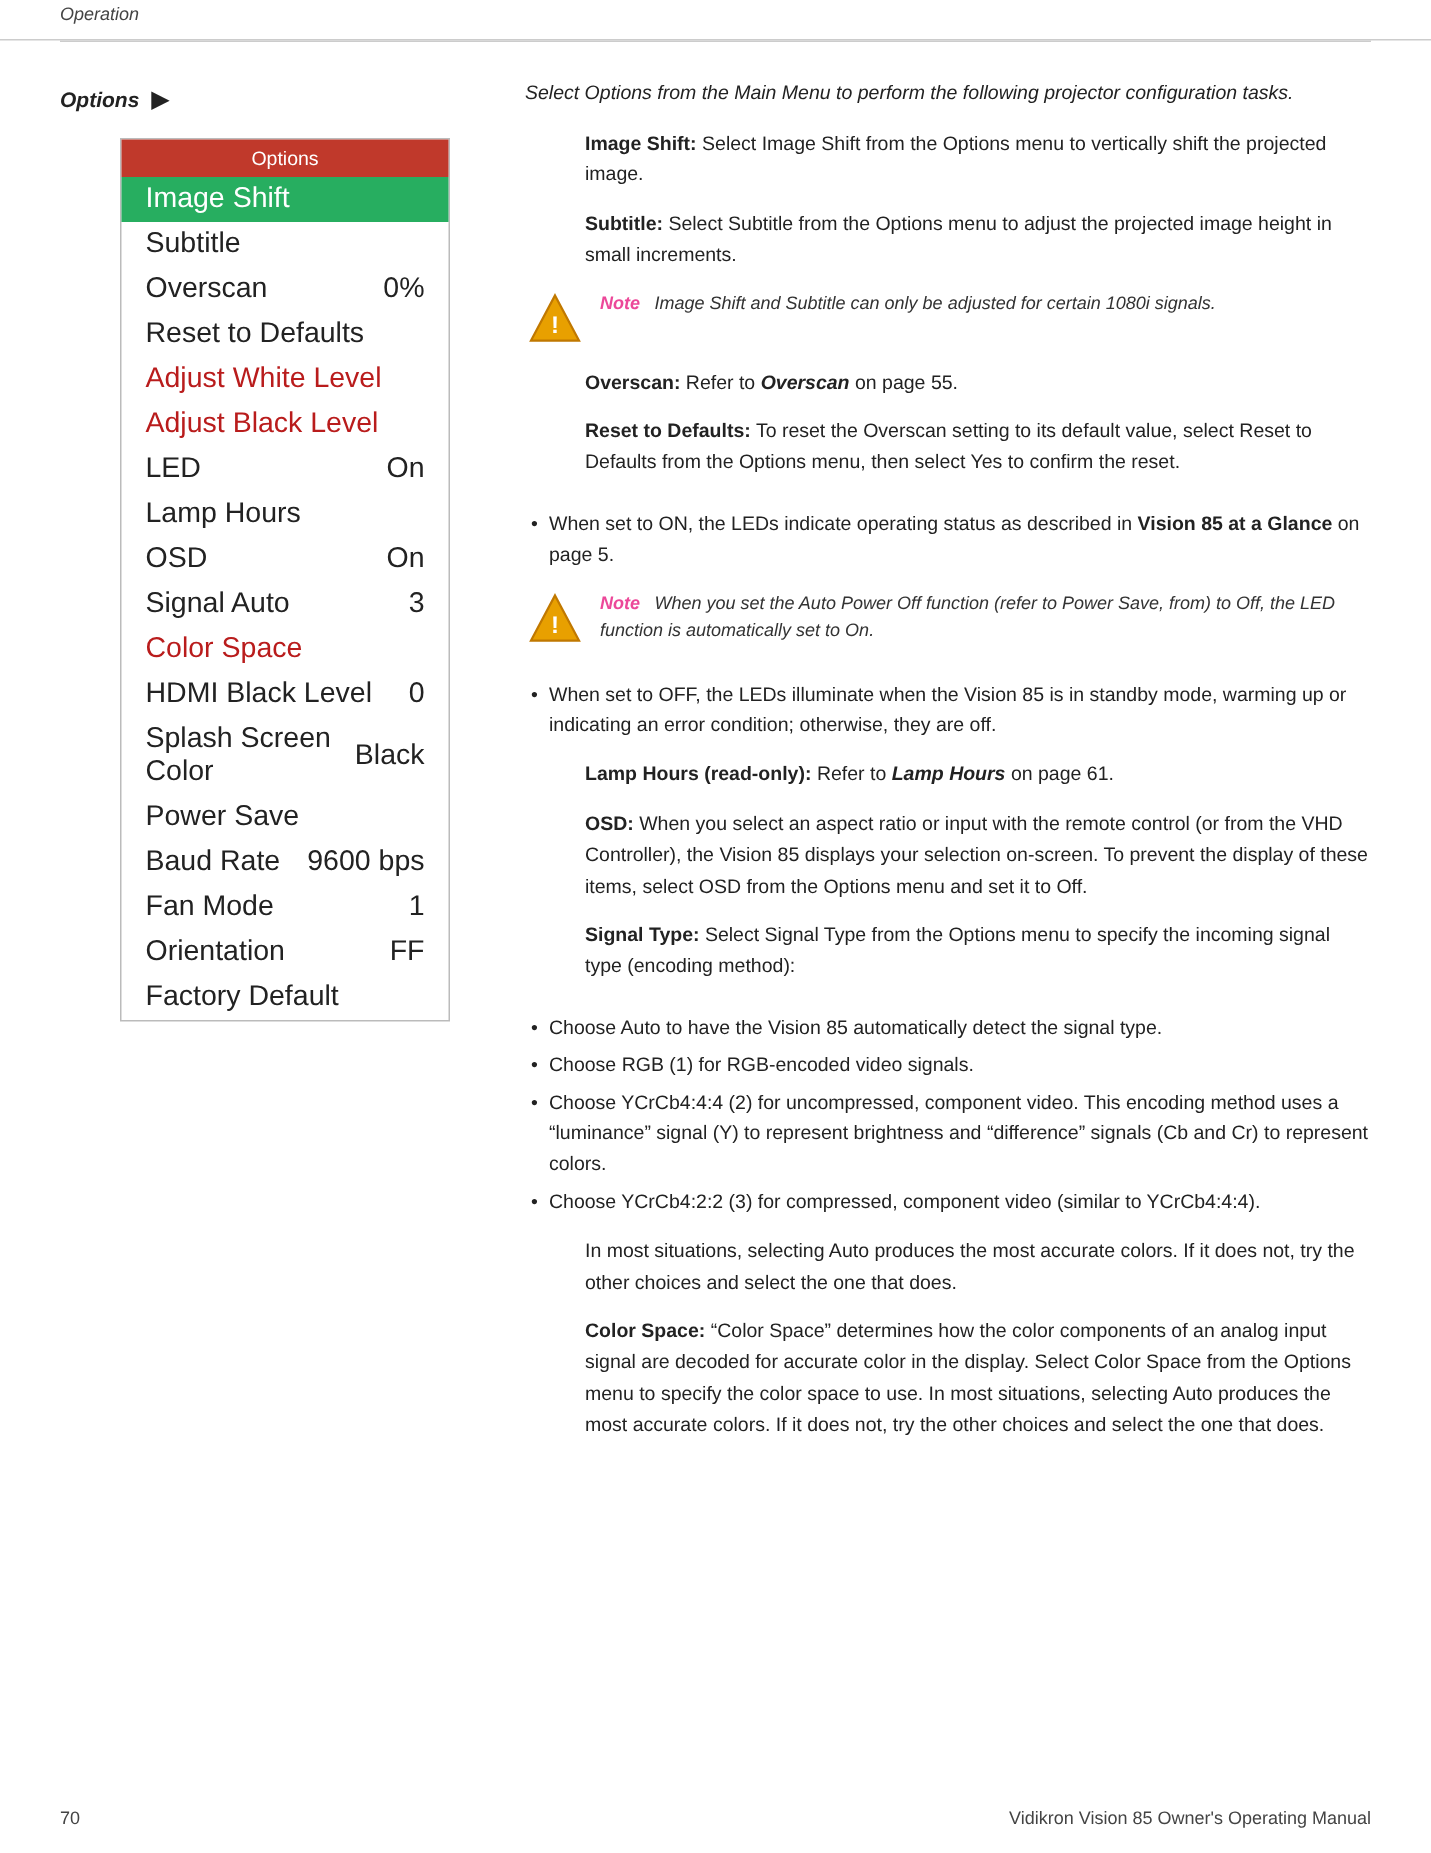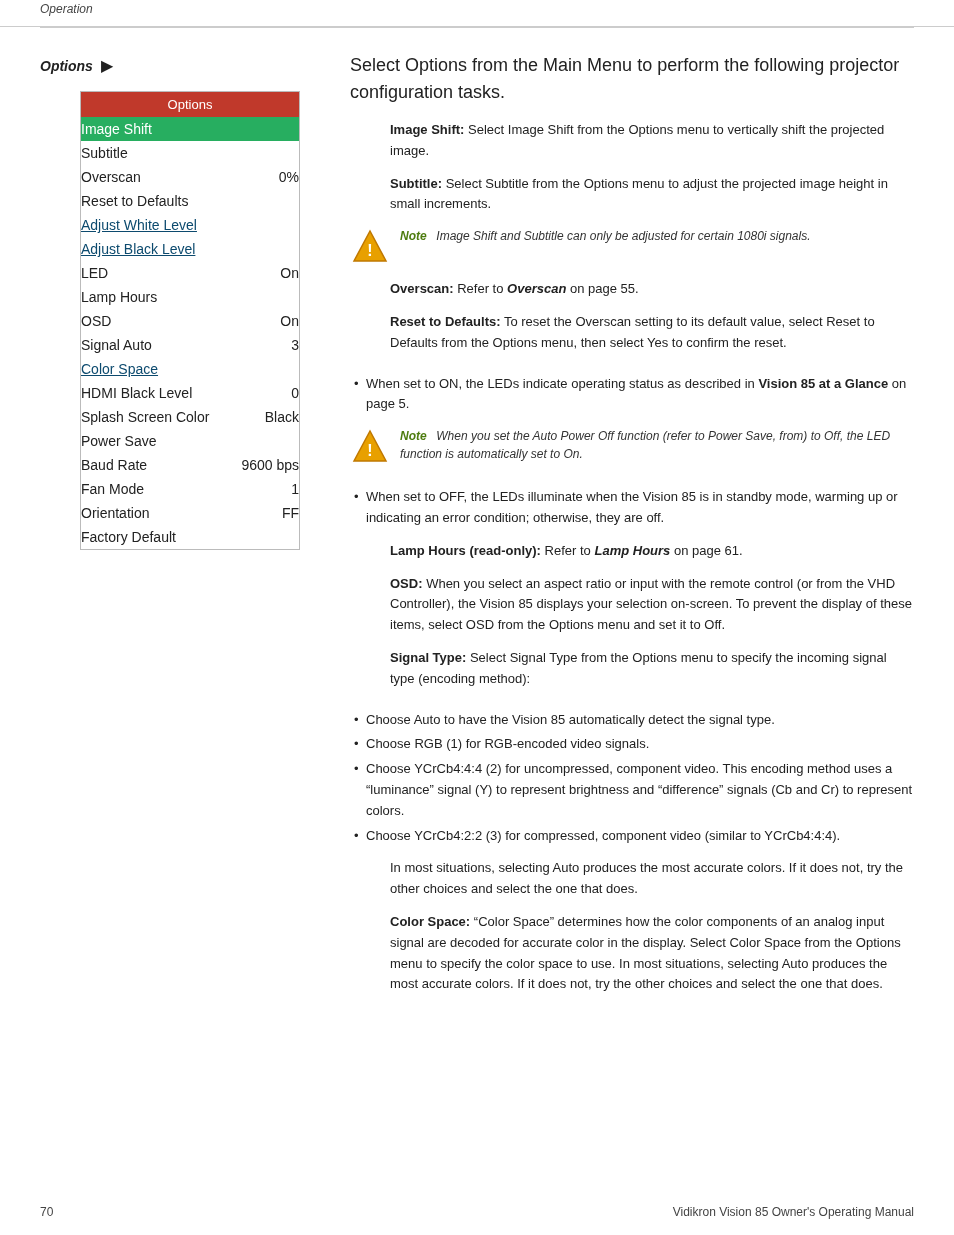--- a/index.html
+++ b/index.html
@@ -75,50 +75,50 @@
       color: #fff;
       text-align: center;
       padding: 5px 8px;
       font-size: 13px;
     }
 
     .menu-item {
       display: flex;
       justify-content: space-between;
       align-items: center;
-      padding: 4px 0;
-      font-size: 14px;
+      padding: 4px 16px;
+      font-size: 19px;
       color: #222;
       border-bottom: none;
     }
 
     .menu-item.highlighted {
       background: #27ae60;
       color: #fff;
     }
 
     .menu-item.greyed {
-      color: #0c4a6e;
-      text-decoration: underline;
+      color: #b91c1c;
     }
 
     .menu-item .item-value {
       color: #222;
     }
 
     
     .right-col {
       flex: 1;
       padding-left: 20px;
     }
 
     .section-intro {
-      font-size: 18px;
+      font-size: 13px;
       line-height: 1.5;
       margin-bottom: 14px;
+      font-style: italic;
     }
 
     .para {
       font-size: 13px;
       line-height: 1.6;
       margin-bottom: 12px;
       padding-left: 40px;
     }
 
     .para b {
@@ -147,21 +147,21 @@
 
     .note-icon svg {
       width: 38px;
       height: 38px;
     }
 
     .note-label {
       font-style: italic;
       font-weight: bold;
       font-size: 12px;
-      color: #4d7c0f;
+      color: #ec4899;
       margin-right: 6px;
     }
 
     .note-text {
       font-style: italic;
       font-size: 12px;
       color: #333;
       line-height: 1.5;
       padding-top: 10px;
     }

